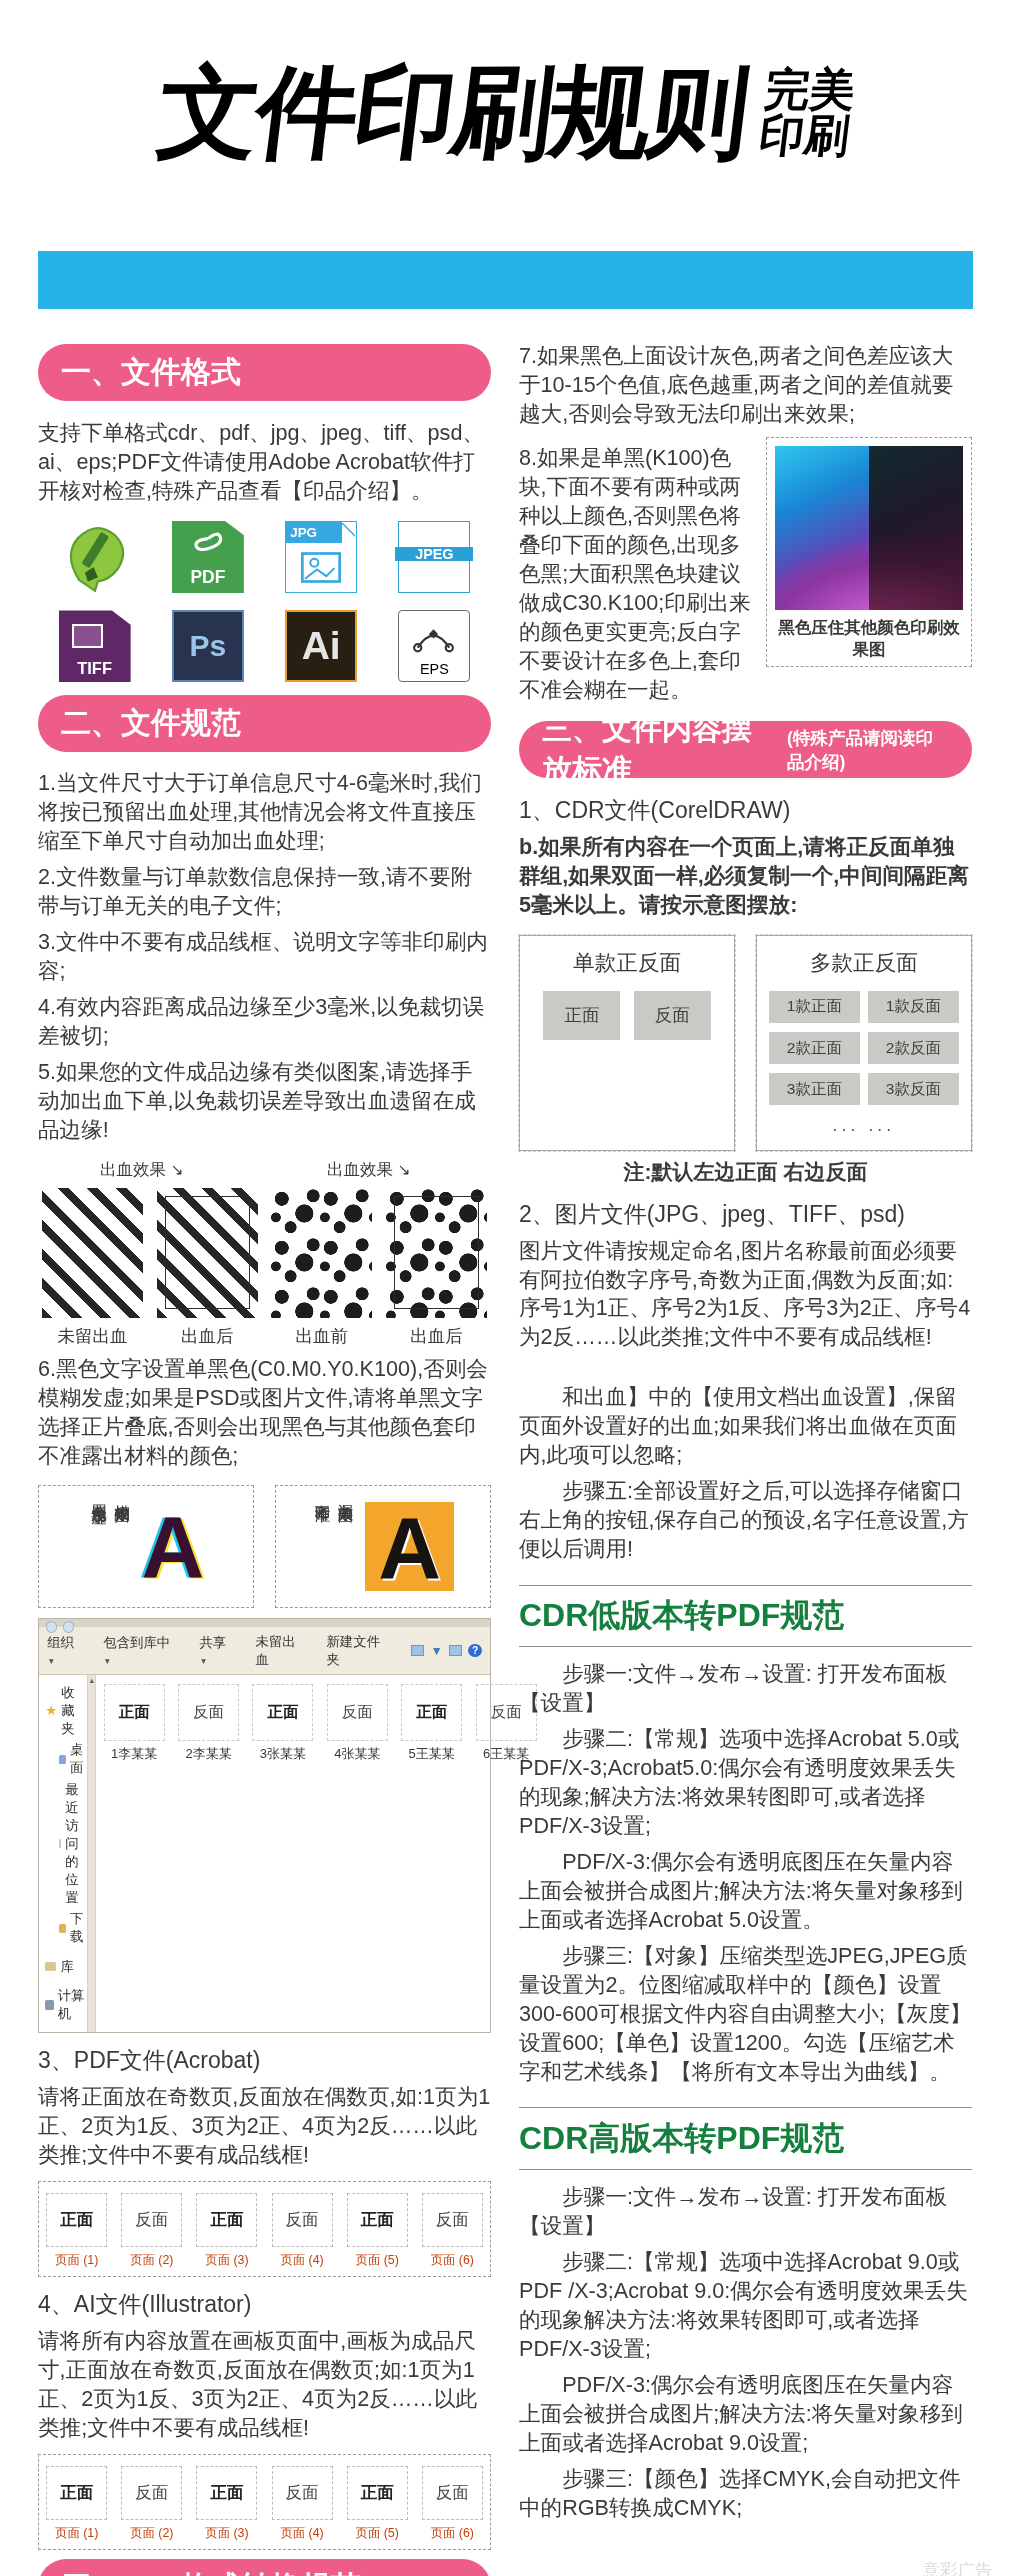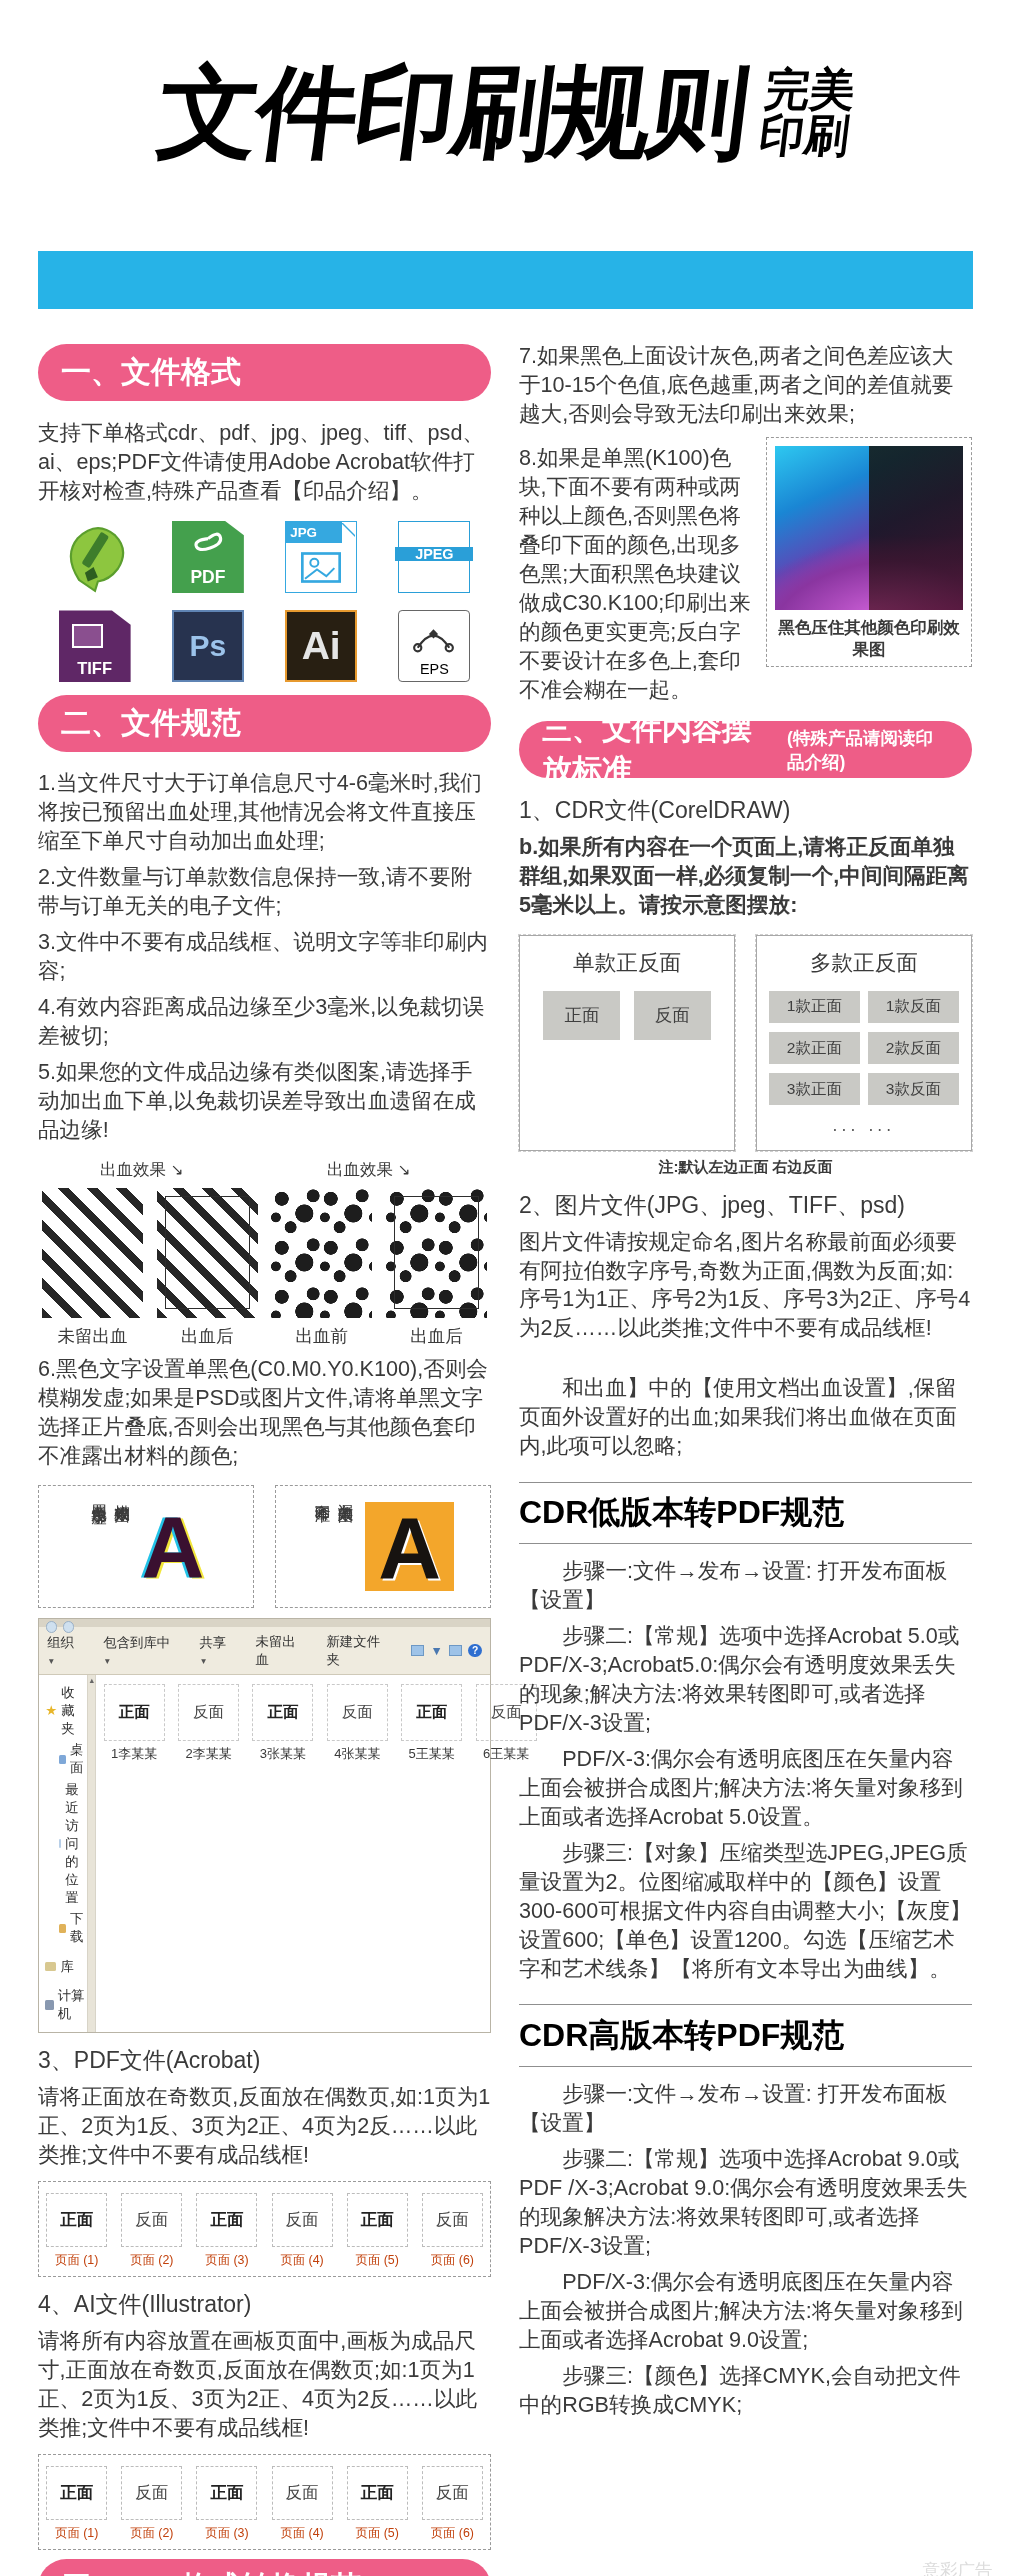--- a/index.html
+++ b/index.html
@@ -19,21 +19,21 @@
   .col { width:453px; }
 
   .banner { background:#ee5d87; color:#fff; border-radius:31px; height:57px; display:flex; align-items:center; padding:0 23px; font-size:30px; font-weight:bold; margin:9.3px 0 17.5px; }
   .banner small { font-size:17.5px; font-weight:bold; margin-left:7.2px; }
 
   .bodytext { font-size:21.6px; line-height:1.34; margin:7.2px 0; }
   .bodytext.ind { text-indent:2em; }
   .bodytext.b { font-weight:bold; }
   .subhead { font-size:23px; line-height:1.3; margin:13.4px 0 4.1px; }
 
-  .rule-heading { border-top:1.5px solid #8f8f8f; border-bottom:1.5px solid #8f8f8f; font-size:32px; font-weight:bold; padding:8.2px 0; margin:20.6px 0 13.4px; color:#000000; }
+  .rule-heading { border-top:1.5px solid #8f8f8f; border-bottom:1.5px solid #8f8f8f; font-size:32px; font-weight:bold; padding:8.2px 0; margin:20.6px 0 13.4px; color:#15803d; }
 
   
   .fmt-grid { display:grid; grid-template-columns:repeat(4,1fr); gap:17.5px 31px; padding:8.2px 15.5px 3.1px; }
   .fmt-cell { display:flex; justify-content:center; }
   .ic { position:relative; width:72px; height:72px; }
   .ic-cdr { background:#fff; }
   .ic-pdf { background:#44a04d; clip-path:polygon(0 0,74% 0,100% 20%,100% 100%,0 100%); }
   .ic-pdf .lab { position:absolute; bottom:5.2px; width:100%; text-align:center; color:#fff; font-size:17.5px; font-weight:bold; }
   .ic-jpg { background:#fff; border:1.5px solid #35a8e0; }
   .ic-jpg .band { position:absolute; top:0; left:0; right:14.4px; height:20.6px; background:#35a8e0; color:#fff; font-size:13.4px; font-weight:bold; display:flex; align-items:center; padding-left:4.1px; }
@@ -117,21 +117,21 @@
   
   .laydiag { display:flex; gap:20.6px; margin:15.5px 0 7.2px; }
   .laybox { flex:1; border:1px solid #a8a8a8; outline:0.5px dashed #cfcfcf; padding:12.4px 10.3px 10.3px; min-height:216px; }
   .laybox .ltitle { text-align:center; font-size:21.6px; margin-bottom:13.4px; }
   .singlerow { display:flex; gap:13.4px; justify-content:center; }
   .gbox { background:#c9c9c5; color:#3f3f3f; display:flex; align-items:center; justify-content:center; font-size:17.5px; }
   .gbox.big { width:77px; height:49px; }
   .multirow { display:flex; gap:8px; justify-content:center; margin-bottom:9.3px; }
   .gbox.small { width:91px; height:32px; font-size:15.5px; }
   .dots { text-align:center; font-size:17.5px; color:#555; letter-spacing:4.1px; }
-  .laynote { text-align:center; font-size:15px; font-weight:bold; margin:3.1px 0 10.3px; }
+  .laynote { text-align:center; font-size:21px; font-weight:bold; margin:3.1px 0 10.3px; }
 
   .watermark { position:absolute; right:18.5px; bottom:9.3px; font-size:17.5px; color:#dcdcdc; }
 </style>
 </head>
 <body>
 
 <div class="page">
 
   <div class="masthead">
     <div class="cyanbar"></div>
@@ -450,20 +450,21 @@
           </div>
           <div class="dots">... ...</div>
         </div>
       </div>
       <div class="laynote">注:默认左边正面 右边反面</div>
 
       <p class="subhead">2、图片文件(JPG、jpeg、TIFF、psd)</p>
       <p class="bodytext">图片文件请按规定命名,图片名称最前面必须要有阿拉伯数字序号,奇数为正面,偶数为反面;如:序号1为1正、序号2为1反、序号3为2正、序号4为2反……以此类推;文件中不要有成品线框!</p>
 
       <p class="bodytext ind" style="margin-top:31px;">和出血】中的【使用文档出血设置】,保留页面外设置好的出血;如果我们将出血做在页面内,此项可以忽略;</p>
+      <p class="bodytext ind">步骤五:全部设置好之后,可以选择存储窗口右上角的按钮,保存自己的预设,名字任意设置,方便以后调用!</p>
 
       <div class="rule-heading">CDR低版本转PDF规范</div>
       <p class="bodytext ind">步骤一:文件→发布→设置: 打开发布面板【设置】</p>
       <p class="bodytext ind">步骤二:【常规】选项中选择Acrobat 5.0或PDF/X-3;Acrobat5.0:偶尔会有透明度效果丢失的现象;解决方法:将效果转图即可,或者选择PDF/X-3设置;</p>
       <p class="bodytext ind">PDF/X-3:偶尔会有透明底图压在矢量内容上面会被拼合成图片;解决方法:将矢量对象移到上面或者选择Acrobat 5.0设置。</p>
       <p class="bodytext ind">步骤三:【对象】压缩类型选JPEG,JPEG质量设置为2。位图缩减取样中的【颜色】设置300-600可根据文件内容自由调整大小;【灰度】设置600;【单色】设置1200。勾选【压缩艺术字和艺术线条】【将所有文本导出为曲线】。</p>
 
       <div class="rule-heading">CDR高版本转PDF规范</div>
       <p class="bodytext ind">步骤一:文件→发布→设置: 打开发布面板【设置】</p>
       <p class="bodytext ind">步骤二:【常规】选项中选择Acrobat 9.0或PDF /X-3;Acrobat 9.0:偶尔会有透明度效果丢失的现象解决方法:将效果转图即可,或者选择PDF/X-3设置;</p>

